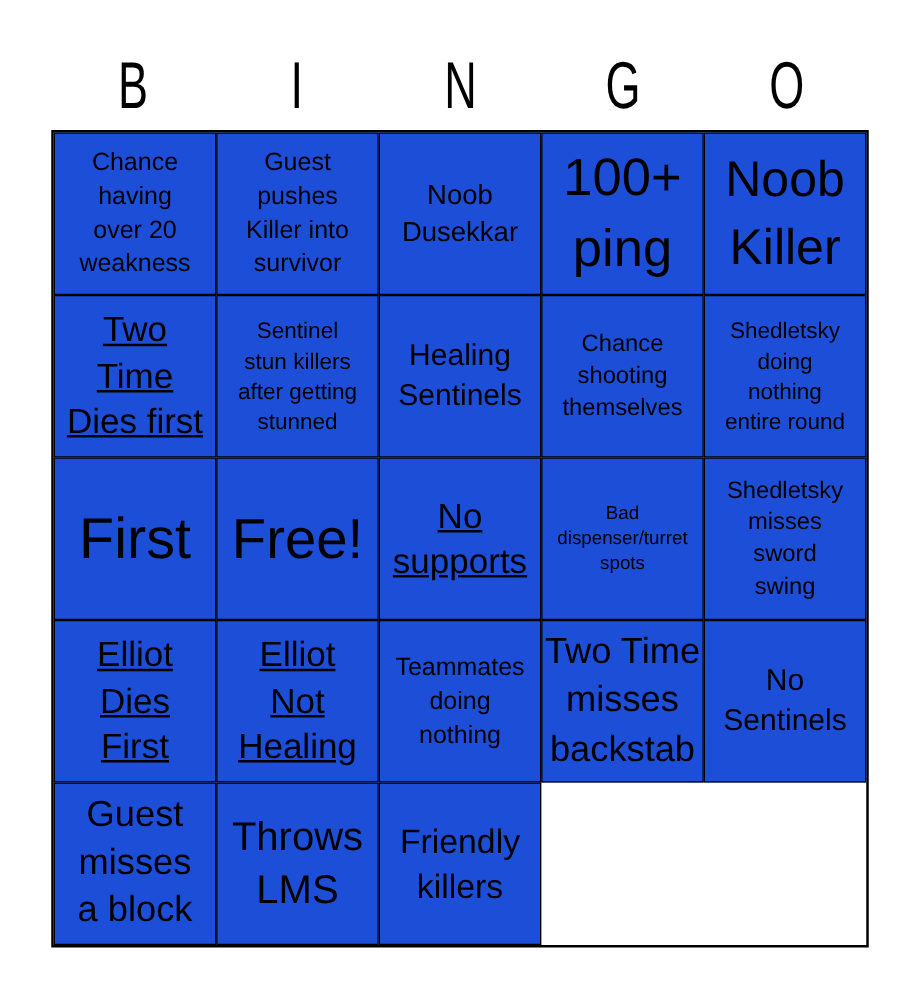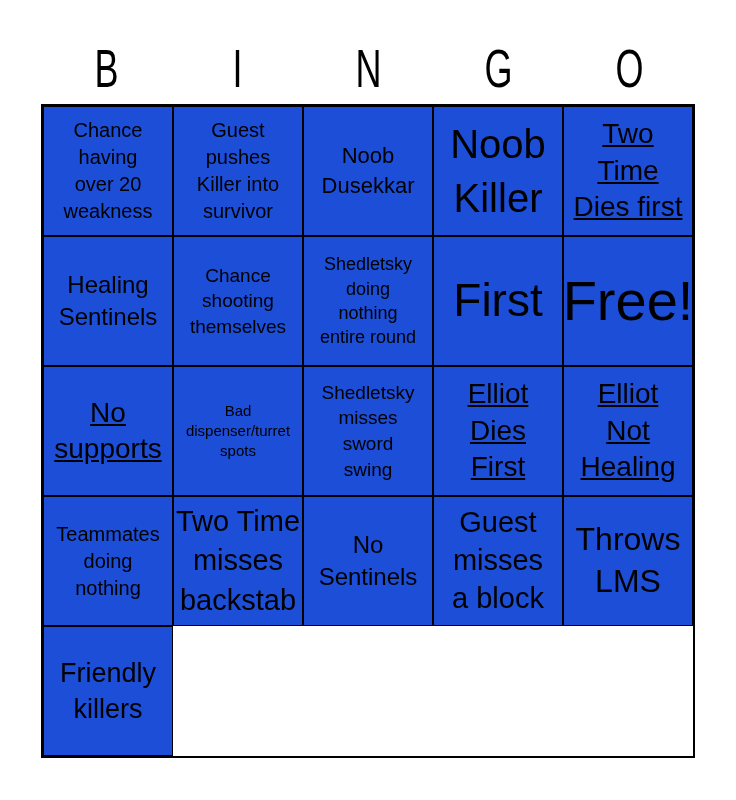--- a/index.html
+++ b/index.html
@@ -61,21 +61,21 @@
   .fs23 { font-size: 29px; }
   .fs24 { font-size: 24px; }
   .fs25 { font-size: 25px; }
   .fs27 { font-size: 27px; }
   .fs28 { font-size: 28px; line-height: 1.3; text-decoration: underline; }
   .fs29 { font-size: 29px; line-height: 1.3; }
   .fs30 { font-size: 30px; line-height: 1.3; }
   .fs32 { font-size: 32px; line-height: 1.3; }
   .fs40 { font-size: 40px; line-height: 1.35; }
   .fs42 { font-size: 42px; line-height: 1.35; }
-  .fs44 { font-size: 56px; line-height: 1.2; }
+  .fs44 { font-size: 45px; line-height: 1.2; }
   .fs46 { font-size: 46px; line-height: 1.2; }
 </style>
 </head>
 <body>
 
 <div class="page">
 
   <div class="title">
     <div class="letter">B</div>
     <div class="letter">I</div>
@@ -88,26 +88,32 @@
     <div class="cell fs20">Chance
 having
 over 20
 weakness</div>
     <div class="cell fs20">Guest
 pushes
 Killer into
 survivor</div>
     <div class="cell fs22">Noob
 Dusekkar</div>
+    <div class="cell fs42">100+
+ping</div>
     <div class="cell fs40">Noob
 Killer</div>
 
     <div class="cell fs28">Two
 Time
 Dies first</div>
+    <div class="cell fs18">Sentinel
+stun killers
+after getting
+stunned</div>
     <div class="cell fs24">Healing
 Sentinels</div>
     <div class="cell fs19">Chance
 shooting
 themselves</div>
 
     <div class="cell fs18">Shedletsky
 doing
 nothing
 entire round</div>

